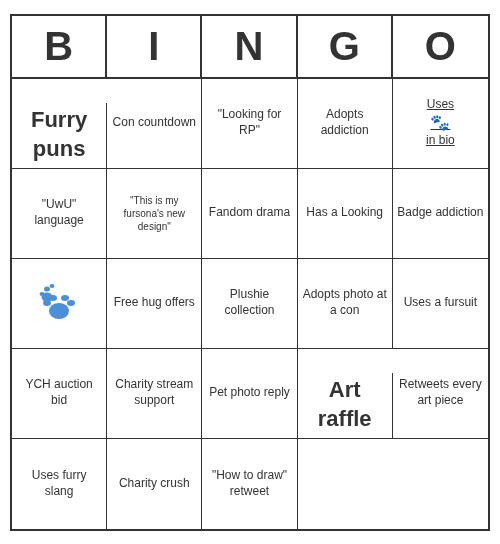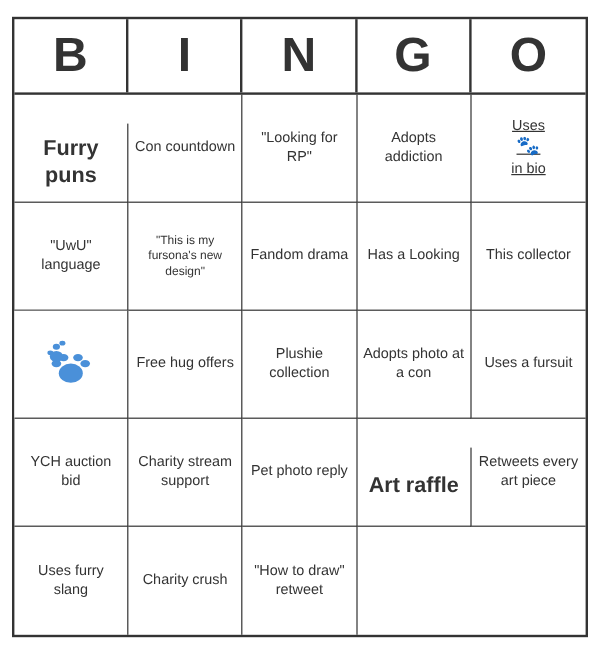--- a/index.html
+++ b/index.html
@@ -50,21 +50,21 @@
       line-height: 1.3;
       position: relative;
     }
     .bingo-cell:nth-child(5n) {
       border-right: none;
     }
     .bingo-cell:nth-child(n+21) {
       border-bottom: none;
     }
     .cell-xl {
-      font-size: 18px;
+      font-size: 22px;
       font-weight: bold;
       margin-top: 24px;
     }
     .paw-center {
       display: flex;
       flex-direction: column;
       align-items: center;
       justify-content: center;
       gap: 2px;
     }
@@ -109,21 +109,21 @@
       <div class="bingo-cell" style="font-size: 10px;">
         <span>"This is my fursona's new design"</span>
       </div>
       <div class="bingo-cell">
         <span>Fandom drama</span>
       </div>
       <div class="bingo-cell">
         <span>Has a Looking</span>
       </div>
       <div class="bingo-cell">
-        <span>This collector</span>
+        <span>Badge addiction</span>
       </div>
       <div class="bingo-cell free-space">
         <div class="paw-center">
           <svg width="44" height="40" viewBox="0 0 44 40">
 
             <ellipse cx="22" cy="28" rx="10" ry="8" fill="#4a90d9"></ellipse>
             <ellipse cx="10" cy="20" rx="4" ry="3" fill="#4a90d9"></ellipse>
             <ellipse cx="16" cy="15" rx="4" ry="3" fill="#4a90d9"></ellipse>
             <ellipse cx="28" cy="15" rx="4" ry="3" fill="#4a90d9"></ellipse>
             <ellipse cx="34" cy="20" rx="4" ry="3" fill="#4a90d9"></ellipse>

